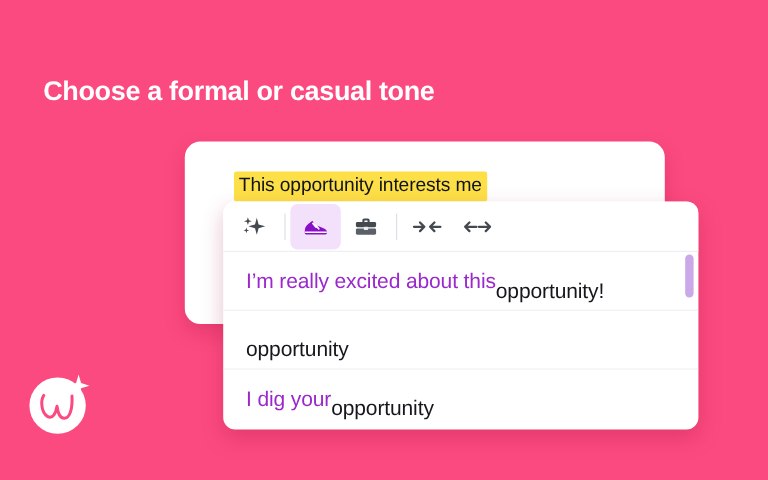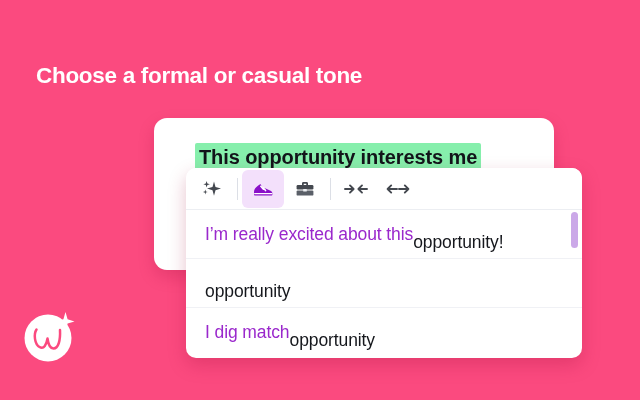--- a/index.html
+++ b/index.html
@@ -56,28 +56,27 @@
     height: 152px;
     background: #ffffff;
     border-radius: 13px;
     box-shadow: 0 7px 16px rgba(160, 10, 55, 0.22);
   }
 
   .selected-text {
     position: absolute;
     left: 41px;
     top: 25px;
-    font-size: 20px;
+    font-size: 16px;
     color: #12141a;
-    background: #86efac;
+    background: #fde047;
     padding: 3px 4px 4px 4px;
     border-radius: 2px;
     white-space: nowrap;
     letter-spacing: -0.1px;
-    font-weight: bold;
   }
 
   
   .suggest-card {
     position: absolute;
     left: 186px;
     top: 168px;
     width: 396px;
     height: 190px;
     background: #ffffff;
@@ -230,21 +229,21 @@
     <div class="suggestion">
       <span class="s-changed">I’m really excited about this </span>
       <span class="s-same">opportunity!</span>
     </div>
 
     <div class="suggestion">
       <span class="s-same">opportunity</span>
     </div>
 
     <div class="suggestion">
-      <span class="s-changed">I dig match </span>
+      <span class="s-changed">I dig your </span>
       <span class="s-same">opportunity</span>
     </div>
 
   </div>
 
   <div class="scrollbar-track">
     <div class="scrollbar-thumb"></div>
   </div>
 
 </div>

